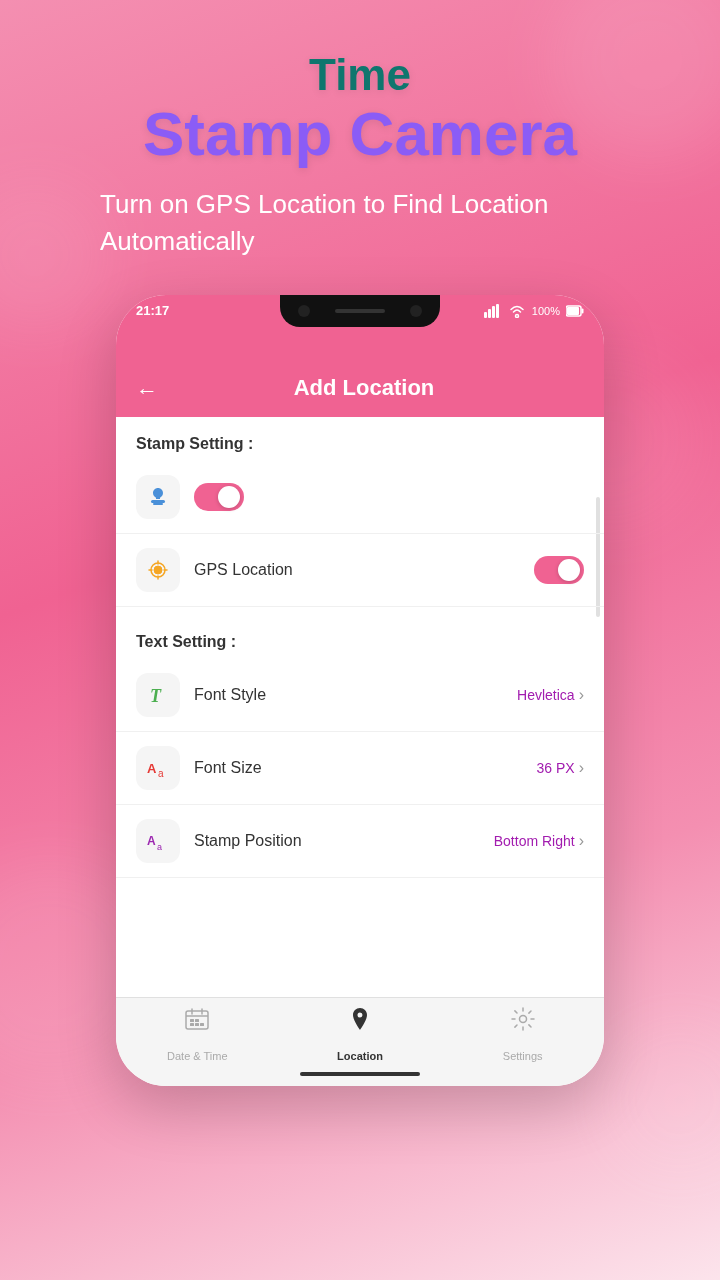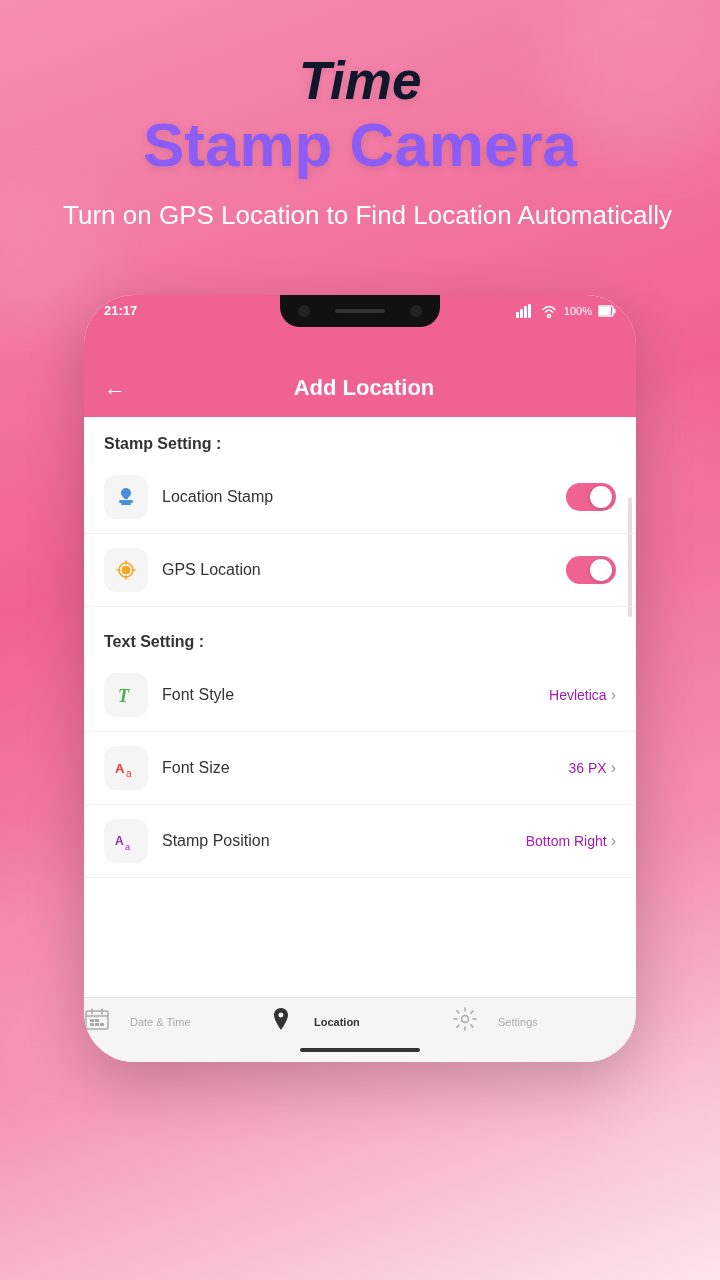--- a/index.html
+++ b/index.html
@@ -23,55 +23,54 @@
     }
 
     .header-text {
       text-align: center;
       padding-top: 50px;
       position: relative;
       z-index: 2;
     }
 
     .header-text .time-label {
-      font-size: 53px;
+      font-size: 44px;
       font-weight: 700;
-      color: #0f172a;
+      color: #0f766e;
       display: block;
       text-shadow: 0 2px 8px rgba(0,0,0,0.1);
-      font-style: italic;
     }
 
     .header-text .stamp-camera-label {
       font-size: 62px;
       font-weight: 800;
       color: #8b5cf6;
       display: block;
       line-height: 1.1;
       text-shadow: 0 2px 8px rgba(0,0,0,0.1);
     }
 
     .subtitle {
-      text-align: right;
+      text-align: left;
       color: white;
       font-size: 26px;
       font-weight: 500;
       line-height: 1.4;
-      padding: 18px 48px 0;
+      padding: 18px 100px 0;
       position: relative;
       z-index: 2;
     }
 
     
     .phone-container {
       position: absolute;
       top: 295px;
       left: 50%;
       transform: translateX(-50%);
-      width: 552px;
+      width: 488px;
       z-index: 3;
     }
 
     .phone {
       background: white;
       border-radius: 50px;
       box-shadow: 0 20px 60px rgba(0,0,0,0.2);
       overflow: hidden;
       position: relative;
     }
@@ -252,23 +251,23 @@
     .bottom-nav {
       background: #f5f5f5;
       display: flex;
       border-top: 1px solid #e0e0e0;
       padding: 8px 0 4px;
     }
 
     .nav-item {
       flex: 1;
       display: flex;
-      flex-direction: row;
-      align-items: center;
-      gap: 20px;
+      flex-direction: column;
+      align-items: center;
+      gap: 12px;
       cursor: pointer;
     }
 
     .nav-icon {
       font-size: 24px;
       color: #aaa;
     }
 
     .nav-icon.active {
       color: #333;
@@ -371,21 +370,20 @@
 
       <div class="setting-row">
         <div class="icon-circle location-stamp-icon">
 
           <svg width="26" height="26" viewBox="0 0 26 26" fill="none" xmlns="http://www.w3.org/2000/svg">
             <rect x="6" y="16" width="14" height="3" rx="1.5" fill="#4a90d9"></rect>
             <rect x="8" y="19" width="10" height="2" rx="1" fill="#4a90d9"></rect>
             <path d="M13 4C10.2 4 8 6.2 8 9c0 2 1.2 3.8 3 4.7V15h4v-1.3c1.8-.9 3-2.7 3-4.7 0-2.8-2.2-5-5-5z" fill="#4a90d9"></path>
           </svg>
         </div>
-        <span class="setting-name">Location Stamp</span>
         <div class="toggle"></div>
       </div>
 
       <div class="setting-row">
         <div class="icon-circle gps-icon">
 
           <svg width="26" height="26" viewBox="0 0 26 26" fill="none">
             <circle cx="13" cy="13" r="4" fill="#f5a623" stroke="#f5a623" stroke-width="1"></circle>
             <circle cx="13" cy="13" r="7" stroke="#f5a623" stroke-width="1.5" fill="none"></circle>
             <line x1="13" y1="4" x2="13" y2="7" stroke="#f5a623" stroke-width="1.5" stroke-linecap="round"></line>

